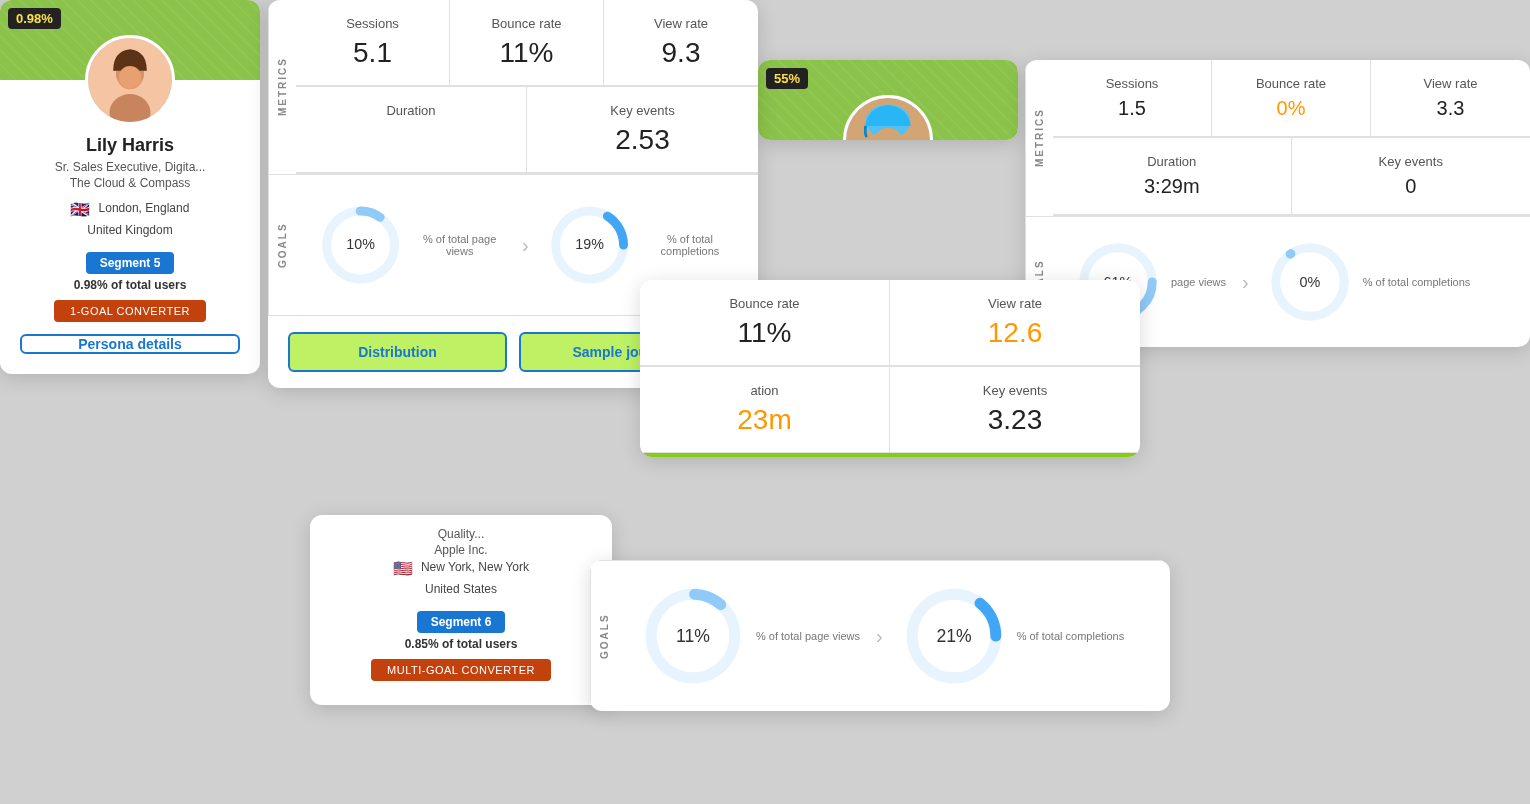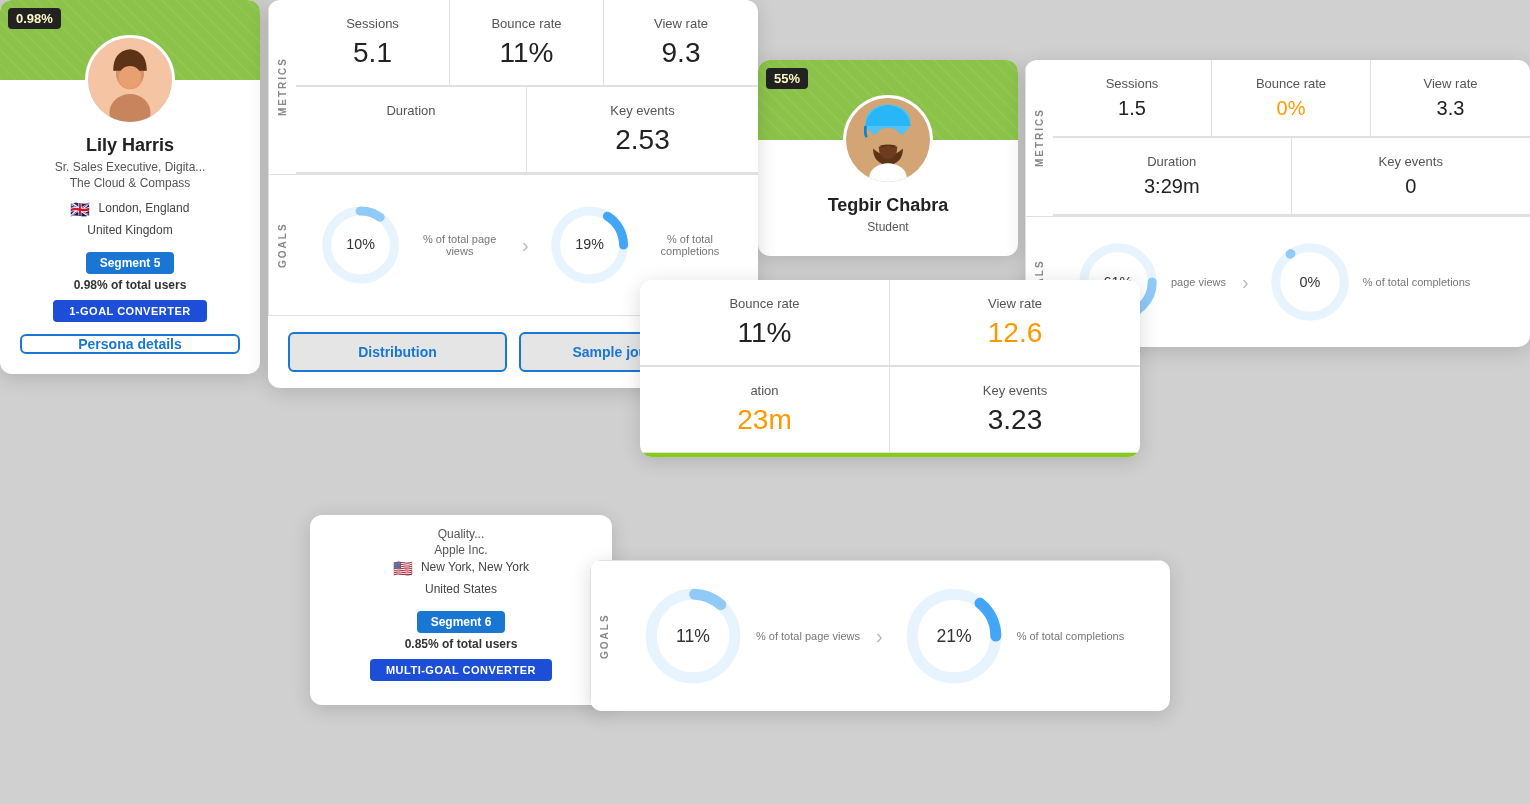--- a/index.html
+++ b/index.html
@@ -32,21 +32,21 @@
         transparent 2px,
         transparent 10px
       );
     }
 
     .card-percentage-badge {
       position: absolute;
       top: 8px;
       left: 8px;
       background: #222;
-      color: #fef9c3;
+      color: #fde047;
       font-size: 13px;
       font-weight: 600;
       padding: 3px 8px;
       border-radius: 4px;
     }
 
     .avatar-container {
       position: absolute;
       bottom: -45px;
       left: 50%;
@@ -112,24 +112,24 @@
     }
 
     .total-users-text {
       font-size: 12px;
       color: #333;
       margin-bottom: 8px;
     }
 
     .goal-converter-badge {
       display: inline-block;
-      background: #1d4ed8;
+      background: #c2410c;
       color: white;
       font-size: 11px;
-      font-weight: 700;
+      font-weight: 400;
       padding: 5px 16px;
       border-radius: 4px;
       margin-bottom: 12px;
       letter-spacing: 0.5px;
     }
 
     .persona-details-btn {
       display: block;
       width: 100%;
       border: 2px solid #1976d2;
@@ -255,21 +255,21 @@
     .action-buttons {
       display: flex;
       gap: 12px;
       padding: 16px 20px;
       border-top: 1px solid #e0e0e0;
     }
 
     .action-btn {
       flex: 1;
       border: 2px solid #1976d2;
-      background: #e5e5e5;
+      background: #bef264;
       color: #1976d2;
       font-size: 14px;
       font-weight: 700;
       padding: 10px;
       border-radius: 6px;
       cursor: pointer;
       text-align: center;
     }
 
     
@@ -434,24 +434,20 @@
           <path d="M29 54 Q29 70 45 72 Q61 70 61 54 Q55 60 45 62 Q35 60 29 54Z" fill="#5c3317"></path>
           <path d="M35 52 Q35 64 45 66 Q55 64 55 52" fill="#6b3d1e"></path>
 
           <path d="M37 52 Q45 50 53 52" fill="none" stroke="#5c3317" stroke-width="2.5"></path>
 
           <ellipse cx="45" cy="85" rx="20" ry="15" fill="#fff"></ellipse>
         </svg>
       </div>
     </div>
   </div>
-  <div class="card-body">
-    <div class="persona-name">Tegbir Chabra</div>
-    <div class="persona-title">Student</div>
-  </div>
 </div>
 
 <div class="metrics-panel" style="left: 1025px; top: 60px; width: 505px; z-index: 8;">
   <div class="metrics-inner">
     <div class="metrics-label-vertical">METRICS</div>
     <div style="flex:1;">
       <div class="metrics-top-row">
         <div class="metric-cell">
           <div class="metric-label">Sessions</div>
           <div class="metric-value metric-value-small">1.5</div>

